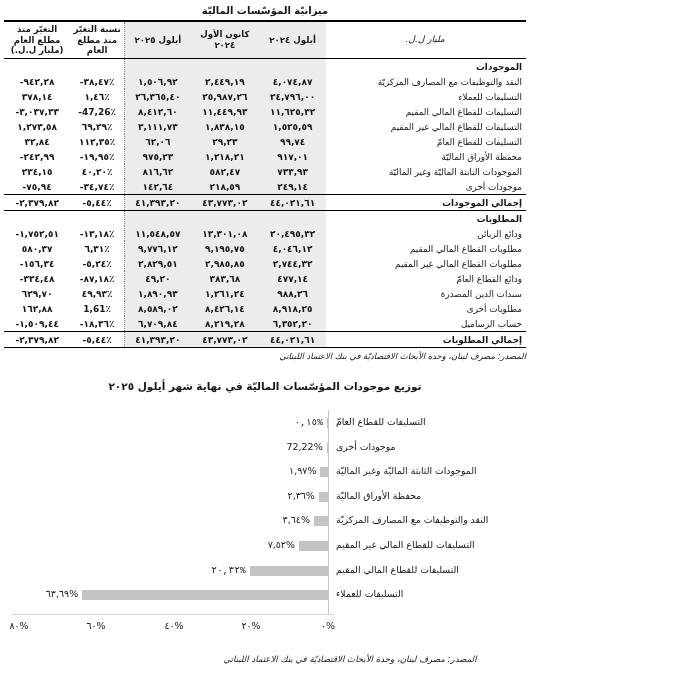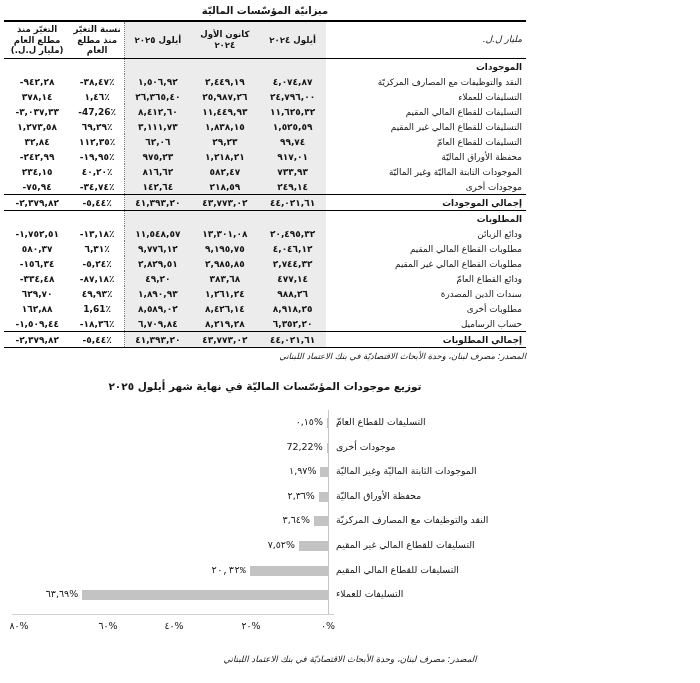--- a/index.html
+++ b/index.html
@@ -7,21 +7,21 @@
 
   
   .tbl-wrap{width:522px;margin:5px 174px 0 4px;}
   .main-title{text-align:center;font-weight:bold;font-size:10px;margin:0 0 4px 0;}
   table{width:100%;border-collapse:collapse;table-layout:fixed;font-size:9px;}
   col.c-lbl{width:199px;} col.c-s24{width:67px;} col.c-d24{width:68px;}
   col.c-s25{width:66px;}  col.c-pct{width:54px;} col.c-chg{width:66px;}
   thead th{border-top:2px solid #000;border-bottom:1px solid #000;height:34px;
            vertical-align:middle;font-weight:bold;font-size:8.6px;line-height:1.25;
            text-align:center;padding:1px 2px;}
-  thead th.h-unit{text-align:right;font-style:italic;font-weight:normal;font-size:9px;padding-right:4px;}
+  thead th.h-unit{text-align:center;font-style:italic;font-weight:normal;font-size:9px;padding-right:4px;}
   td{height:15px;padding:0 2px;text-align:center;vertical-align:middle;}
   td.lbl{text-align:right;font-weight:normal;padding-right:4px;font-size:8.8px;
          white-space:nowrap;overflow:hidden;}
   .num{direction:ltr;unicode-bidi:isolate;font-weight:bold;font-size:9px;}
   .shade{background:#ececec;}
   .s25{border-left:1px dotted #777;}
   tr.row-section td{font-weight:bold;}
   tr.row-total td{border-top:1px solid #000;border-bottom:1px solid #000;font-weight:bold;}
   .tbl-source{width:522px;margin:3px 174px 0 4px;text-align:right;font-style:italic;
               font-size:8.4px;padding-left:2px;}
@@ -32,21 +32,21 @@
                font-weight:bold;font-size:10.5px;}
   .plot{position:absolute;top:38px;left:0;width:700px;height:204px;}
   .axis-v{position:absolute;left:328px;top:0;width:1px;height:204px;background:#c6c6c6;}
   .axis-h{position:absolute;left:12px;top:204px;width:322px;height:1px;background:#cfcfcf;}
   .bar{position:absolute;height:10px;background:#c3c3c3;border:0;}
   .bar-value{position:absolute;font-size:9.5px;direction:ltr;unicode-bidi:isolate;white-space:nowrap;}
   .bar-label{position:absolute;left:336px;font-size:9.3px;white-space:nowrap;direction:rtl;text-align:left;}
   .ticks{position:absolute;top:248px;left:0;width:700px;height:16px;}
   .tick{position:absolute;width:50px;text-align:center;font-size:9.5px;direction:ltr;unicode-bidi:isolate;}
   .tick.t0{left:303px;} .tick.t1{left:226px;} .tick.t2{left:149px;}
-  .tick.t3{left:83px;}  .tick.t4{left:-6px;}
+  .tick.t3{left:71px;}  .tick.t4{left:-6px;}
   .chart-source{position:absolute;top:282px;left:0;width:700px;text-align:center;
                 font-style:italic;font-size:8.6px;}
 </style>
 </head>
 <body>
 
 <div class="tbl-wrap">
   <div class="main-title">ميزانيّة المؤسّسات الماليّة</div>
   <table>
     <colgroup>
@@ -224,21 +224,21 @@
   </table>
 </div>
 <div class="tbl-source">المصدر: مصرف لبنان، وحدة الأبحاث الاقتصاديّة في بنك الاعتماد اللبناني</div>
 
 <div id="chart">
   <div class="chart-title">توزيع موجودات المؤسّسات الماليّة في نهاية شهر أيلول ٢٠٢٥</div>
   <div class="plot">
     <div class="axis-v"></div>
     <div class="axis-h"></div>
   <div class="bar" style="top: 8px; left: 327px; width: 1px; background: rgb(195, 195, 195);"></div>
-      <span class="bar-value" style="top: 6px; right: 377px;">٠,١٥%</span>
+      <span class="bar-value" style="top: 6px; right: 377px; font-family: Liberation Mono, monospace;">٠,١٥%</span>
       <span class="bar-label" style="top: 6px;">التسليفات للقطاع العامّ</span>
       <div class="bar" style="top: 32.6px; left: 326.688px; width: 1.3124px; background: rgb(195, 195, 195);"></div>
       <span class="bar-value" style="top: 30.6px; right: 377.312px;">72,22%</span>
       <span class="bar-label" style="top: 30.6px;">موجودات أخرى</span>
       <div class="bar" style="top: 57.2px; left: 320.396px; width: 7.6042px; background: rgb(195, 195, 195);"></div>
       <span class="bar-value" style="top: 55.2px; right: 383.604px;">١,٩٧%</span>
       <span class="bar-label" style="top: 55.2px;">الموجودات الثابتة الماليّة وغير الماليّة</span>
       <div class="bar" style="top: 81.8px; left: 318.89px; width: 9.1096px; background: rgb(195, 195, 195);"></div>
       <span class="bar-value" style="top: 79.8px; right: 385.11px;">٢,٣٦%</span>
       <span class="bar-label" style="top: 79.8px;">محفظة الأوراق الماليّة</span>

